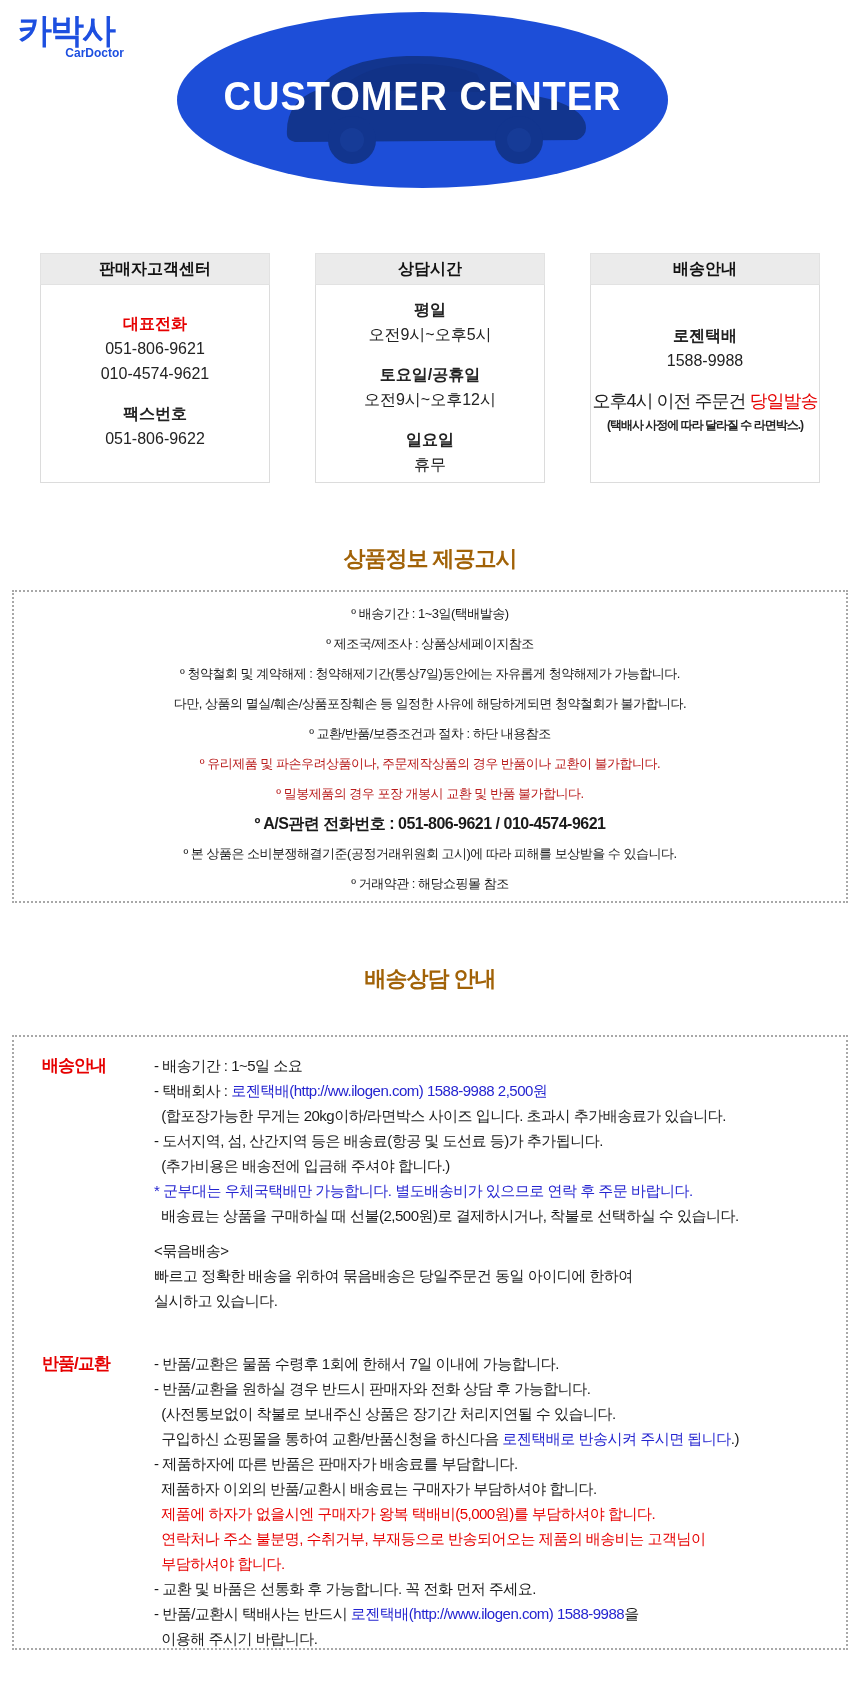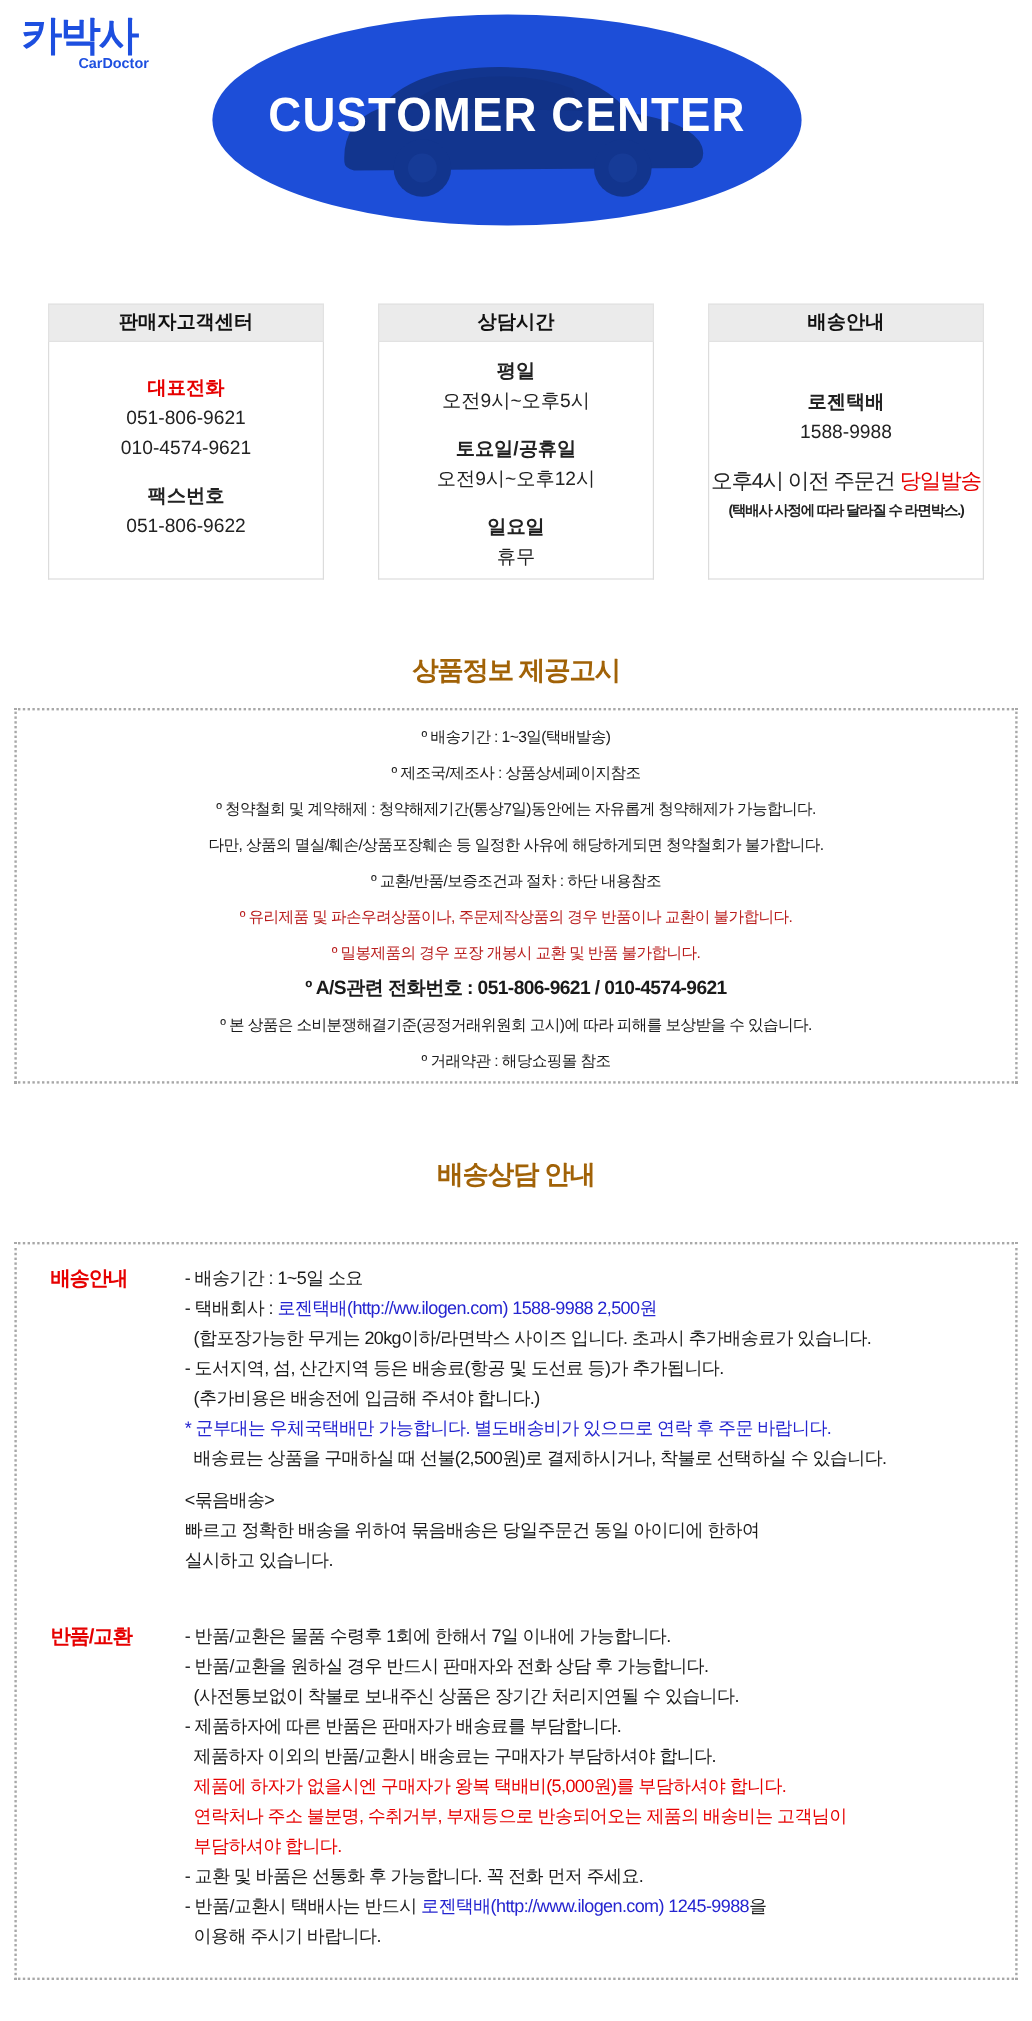--- a/index.html
+++ b/index.html
@@ -150,25 +150,26 @@
           <div class="ship-line"><span class="seg">빠르고 정확한 배송을 위하여 묶음배송은 당일주문건 동일 아이디에 한하여</span></div>
           <div class="ship-line"><span class="seg">실시하고 있습니다.</span></div>
         </div>
       </div>
       <div class="ship-group">
         <div class="ship-label">반품/교환</div>
         <div class="ship-lines">
           <div class="ship-line"><span class="seg">- 반품/교환은 물품 수령후 1회에 한해서 7일 이내에 가능합니다.</span></div>
           <div class="ship-line"><span class="seg">- 반품/교환을 원하실 경우 반드시 판매자와 전화 상담 후 가능합니다.</span></div>
           <div class="ship-line"><span class="seg">&nbsp;&nbsp;(사전통보없이 착불로 보내주신 상품은 장기간 처리지연될 수 있습니다.</span></div>
+          <div class="ship-line"><span class="seg">&nbsp;&nbsp;구입하신 쇼핑몰을 통하여 교환/반품신청을 하신다음 </span><span class="seg b">로젠택배로 반송시켜 주시면 됩니다</span><span class="seg">.)</span></div>
           <div class="ship-line"><span class="seg">- 제품하자에 따른 반품은 판매자가 배송료를 부담합니다.</span></div>
           <div class="ship-line"><span class="seg">&nbsp;&nbsp;제품하자 이외의 반품/교환시 배송료는 구매자가 부담하셔야 합니다.</span></div>
           <div class="ship-line"><span class="seg r">&nbsp;&nbsp;제품에 하자가 없을시엔 구매자가 왕복 택배비(5,000원)를 부담하셔야 합니다.</span></div>
           <div class="ship-line"><span class="seg r">&nbsp;&nbsp;연락처나 주소 불분명, 수취거부, 부재등으로 반송되어오는 제품의 배송비는 고객님이</span></div>
           <div class="ship-line"><span class="seg r">&nbsp;&nbsp;부담하셔야 합니다.</span></div>
           <div class="ship-line"><span class="seg">- 교환 및 바품은 선통화 후 가능합니다. 꼭 전화 먼저 주세요.</span></div>
-          <div class="ship-line"><span class="seg">- 반품/교환시 택배사는 반드시 </span><span class="seg b">로젠택배(http://www.ilogen.com) 1245-9988</span><span class="seg">을</span></div>
+          <div class="ship-line"><span class="seg">- 반품/교환시 택배사는 반드시 </span><span class="seg b">로젠택배(http://www.ilogen.com) 1588-9988</span><span class="seg">을</span></div>
           <div class="ship-line"><span class="seg">&nbsp;&nbsp;이용해 주시기 바랍니다.</span></div>
         </div>
       </div>
     </div>
 
 </div>
 
 </body></html>

